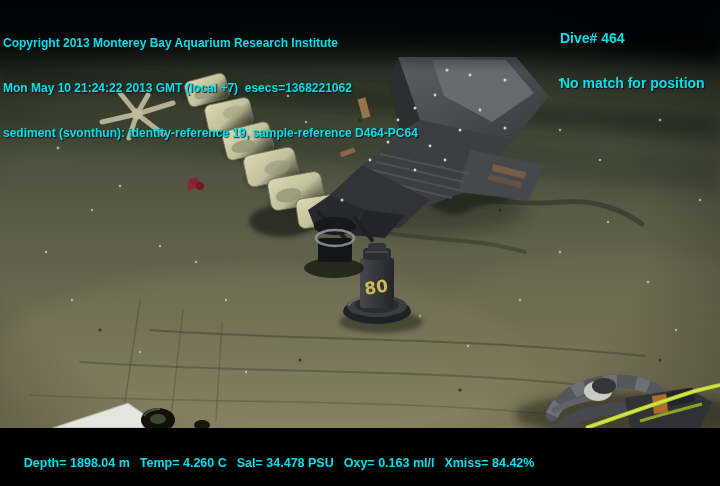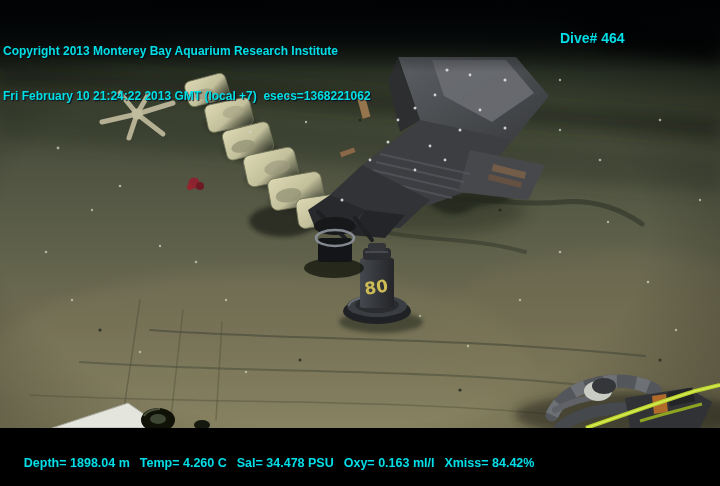--- a/index.html
+++ b/index.html
@@ -5,21 +5,21 @@
   html,body{margin:0;padding:0;background:#111;}
   .screen{
     position:relative;width:720px;height:486px;overflow:hidden;
     background:#000;font-family:"Liberation Sans",sans-serif;
   }
   .scene{position:absolute;top:0;left:0;width:720px;height:428px;}
   .overlay-text{
     color:#00dfe3;font-weight:bold;white-space:pre;
     text-shadow:1px 1px 1px rgba(0,10,30,.85);
   }
-  .header{position:absolute;top:14px;left:3px;font-size:12px;line-height:15px;z-index:5;}
+  .header{position:absolute;top:6px;left:3px;font-size:12px;line-height:15px;z-index:5;}
   .header-right{position:absolute;top:1px;left:560px;font-size:14px;line-height:15px;z-index:5;}
   .header div,.header-right div{white-space:pre;}
   .status-bar{
     position:absolute;left:0;top:428px;width:720px;height:58px;
     background:#000;z-index:5;text-align:center;
   }
   .status-line{
     position:absolute;left:3px;bottom:2px;font-size:12.5px;
   }
   .status-line span{margin-right:10px;}
@@ -291,25 +291,27 @@
         <path d="M586,428 C620,416 660,402 695,391 L720,385" fill="none" stroke="#dff05a" stroke-width="1.5" opacity="0.8"></path>
         <path d="M640,421 C660,415 680,410 702,404" fill="none" stroke="#97b01f" stroke-width="3" opacity="0.9"></path>
       </g>
     </g>
 
     <rect x="0" y="0" width="720" height="72" fill="url(#topFade)"></rect>
   </svg>
 
   <div class="header overlay-text">
     <div>Copyright 2013 Monterey Bay Aquarium Research Institute</div>
-    <div>Fri February 10 21:24:22 2013 GMT (local +7)  esecs=1368221062</div>
+    <div>Mon May 10 21:24:22 2013 GMT (local +7)  esecs=1368221062</div>
+    <div>sediment (svonthun): identity-reference 19, sample-reference D464-PC64</div>
   </div>
 
   <div class="header-right overlay-text">
     <div>Dive# 464</div>
+    <div>No match for position</div>
   </div>
 
   <div class="status-bar">
     <div class="status-line overlay-text">
       <span>Depth= 1898.04 m</span><span>Temp= 4.260 C</span><span>Sal= 34.478 PSU</span><span>Oxy= 0.163 ml/l</span><span>Xmiss= 84.42%</span>
     </div>
   </div>
 
 </div>
 

